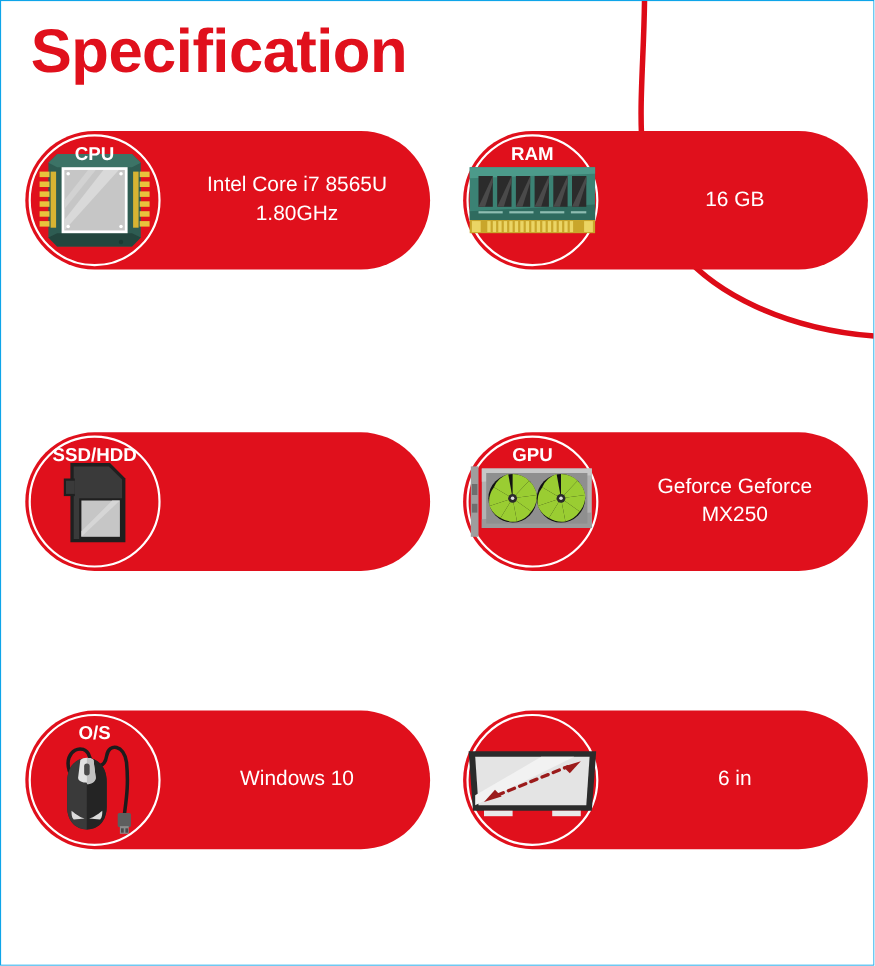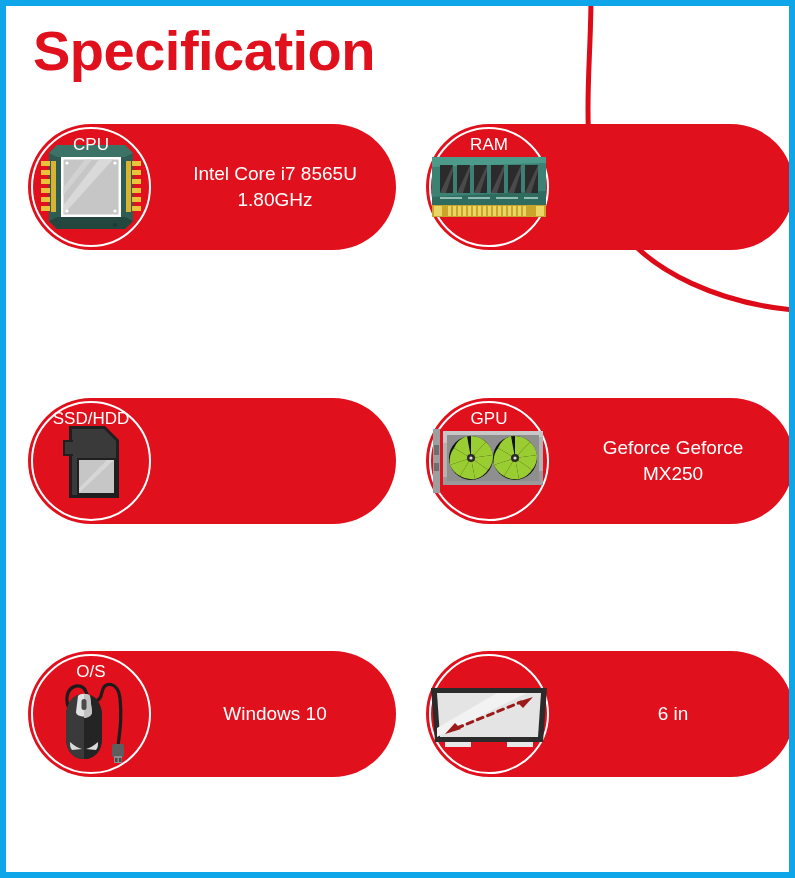--- a/index.html
+++ b/index.html
@@ -8,21 +8,21 @@
     background: #ffffff;
   }
   body {
     font-family: "Liberation Sans", sans-serif;
   }
   #page {
     position: relative;
     width: 795px;
     height: 878px;
     background: #ffffff;
-    border: 6px solid #0ea5e9;
+    border: 1px solid #0ea5e9;
     box-sizing: border-box;
     overflow: hidden;
   }
 
   
   .deco-arc {
     position: absolute;
     left: 0; top: 0;
     width: 795px; height: 878px;
     pointer-events: none;
@@ -67,21 +67,21 @@
   }
 
   .card-label {
     position: absolute;
     left: 0;
     top: 12px;
     width: 126px;
     text-align: center;
     color: #ffffff;
     font-size: 17px;
-    font-weight: normal;
+    font-weight: bold;
     line-height: 1.05;
     z-index: 5;
   }
   .card-label.two-line { top: 6px; font-size: 16px; }
 
   .card-value {
     position: absolute;
     left: 126px;
     top: 0;
     width: 242px;
@@ -219,20 +219,21 @@
             <rect x="73" y="55" width="3" height="10"></rect>
           <rect x="78" y="55" width="3" height="10"></rect>
             <rect x="83" y="55" width="3" height="10"></rect>
           <rect x="88" y="55" width="3" height="10"></rect>
             <rect x="93" y="55" width="3" height="10"></rect>
           <rect x="106" y="55" width="8" height="10"></rect>
         </g>
       </svg>
     </div>
     <div class="card-label">RAM</div>
+    <div class="card-value">16 GB</div>
   </div>
 
   <div class="spec-card col-left row-2">
     <div class="card-circle"></div>
     <div class="card-icon">
       <svg width="72" height="86" viewBox="0 0 72 86" xmlns="http://www.w3.org/2000/svg">
         <polygon points="14,8 50,8 64,22 64,80 14,80" fill="#1F1F1F"></polygon>
         <polygon points="17,11 49,11 61,23 61,77 17,77" fill="#3A3A3A"></polygon>
 
         <rect x="8" y="22" width="10" height="16" fill="#1F1F1F"></rect>

